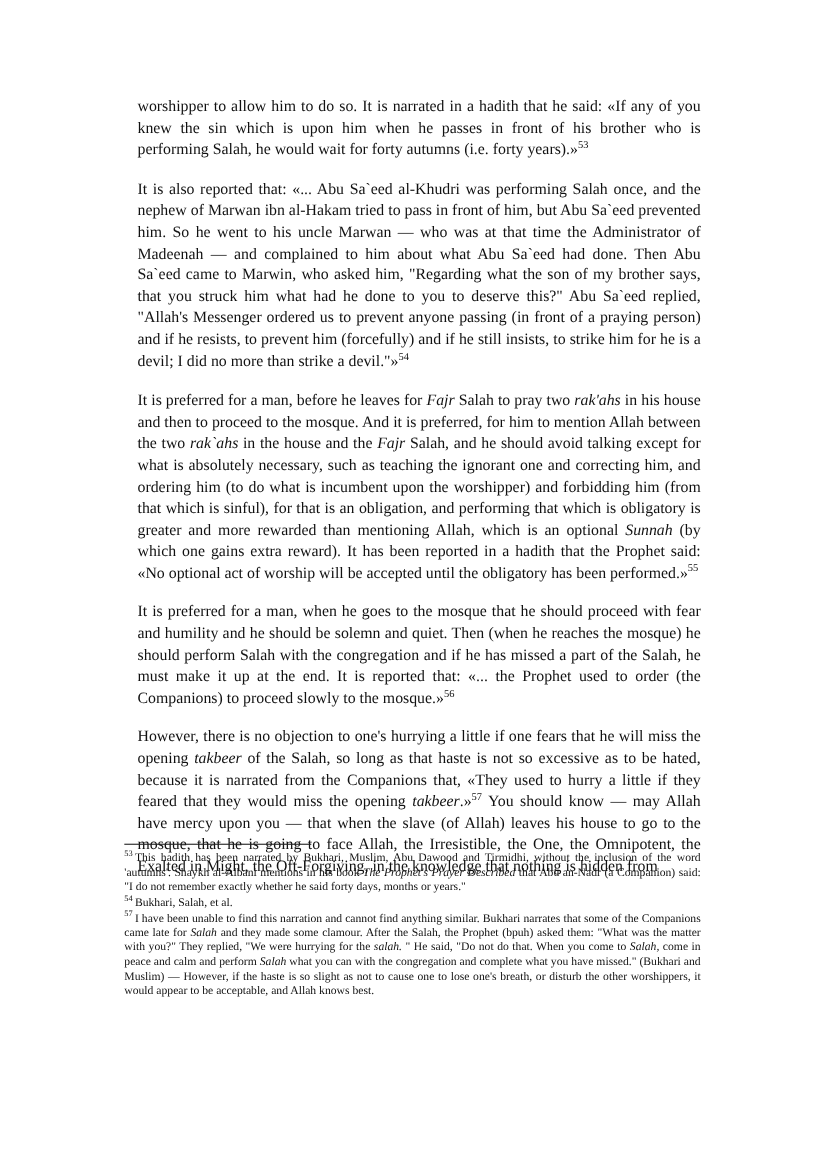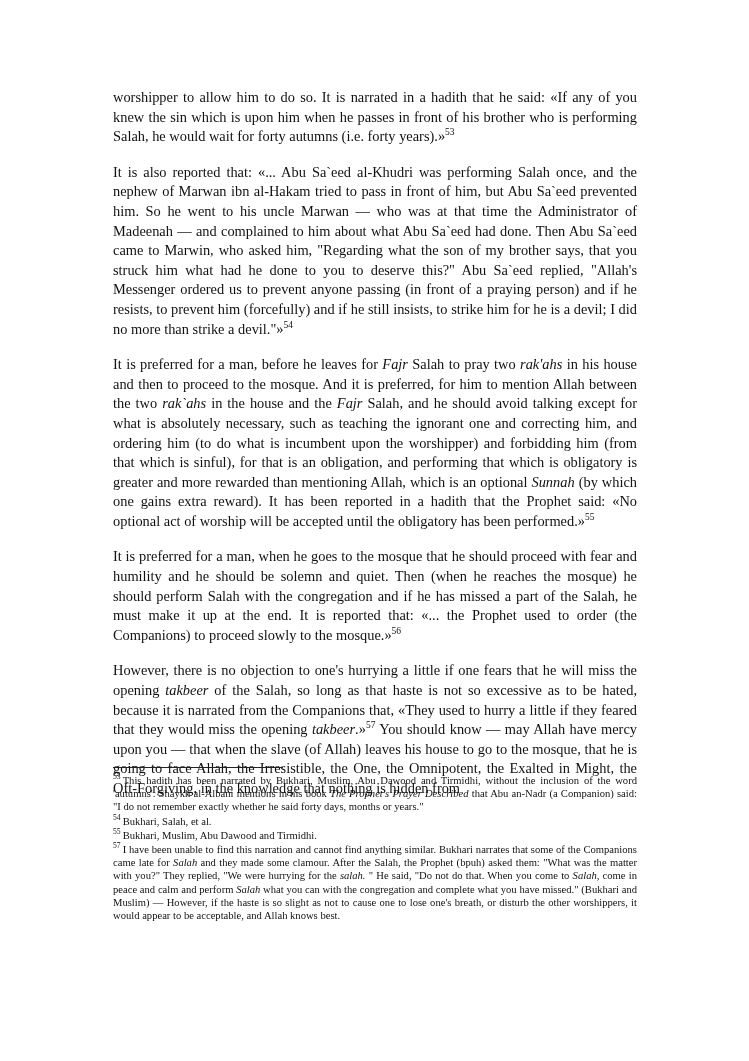--- a/index.html
+++ b/index.html
@@ -19,21 +19,21 @@
     box-sizing: border-box;
     overflow: hidden;
   }
   .content {
     position: absolute;
     left: 113px;
     top: 88px;
     width: 524px;
   }
   .body-text p {
-    margin: 0 0 16px 0;
+    margin: 0 0 16px 12px;
     font-size: 14.4px;
     line-height: 19.6px;
     text-align: justify;
     text-justify: inter-word;
     hyphens: none;
   }
   .body-text p:last-child {
     margin-bottom: 0;
   }
   i, .ital {
@@ -86,20 +86,17 @@
 
   <div class="footnotes">
     <hr class="fn-rule">
     <p>
       <sup>53</sup><span>This hadith has been narrated by Bukhari, Muslim, Abu Dawood and Tirmidhi, without the inclusion of the word 'autumns'. Shaykh al-Albani mentions in his book <i>The Prophet's Prayer Described</i> that Abu an-Nadr (a Companion) said: "I do not remember exactly whether he said forty days, months or years."</span>
     </p>
     <p>
       <sup>54</sup><span>Bukhari, Salah, et al.</span>
     </p>
     <p>
-      <sup>55</sup><span>Bukhari, Muslim, Abu Dawood and Tirmidhi.</span>
-    </p>
-    <p>
       <sup>57</sup><span>I have been unable to find this narration and cannot find anything similar. Bukhari narrates that some of the Companions came late for <i>Salah</i> and they made some clamour. After the Salah, the Prophet (bpuh) asked them: "What was the matter with you?" They replied, "We were hurrying for the <i>salah.</i> " He said, "Do not do that. When you come to <i>Salah,</i> come in peace and calm and perform <i>Salah</i> what you can with the congregation and complete what you have missed." (Bukhari and Muslim) — However, if the haste is so slight as not to cause one to lose one's breath, or disturb the other worshippers, it would appear to be acceptable, and Allah knows best.</span>
     </p>
   </div>
 
 </div>
 
 </body></html>

